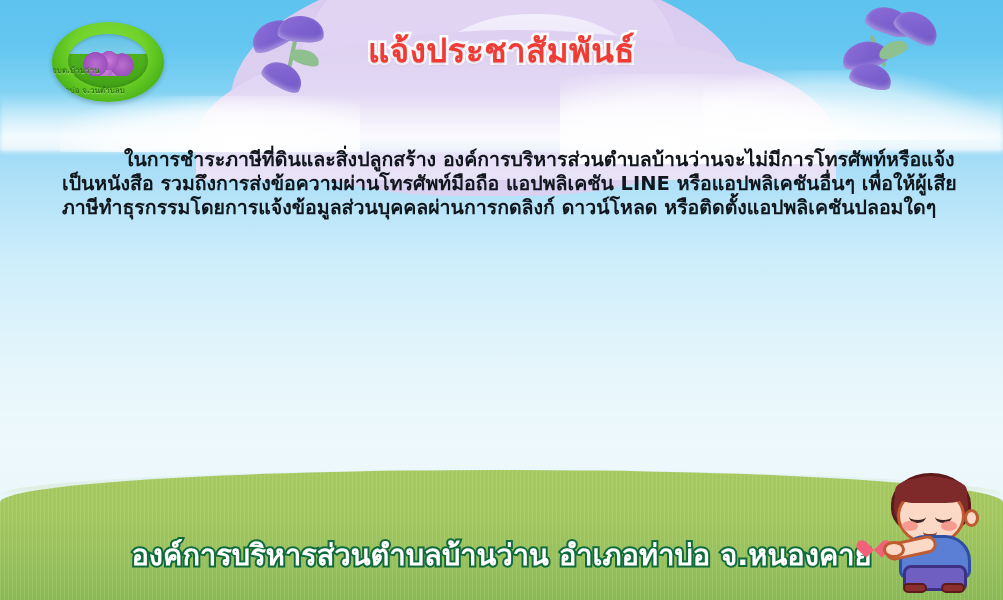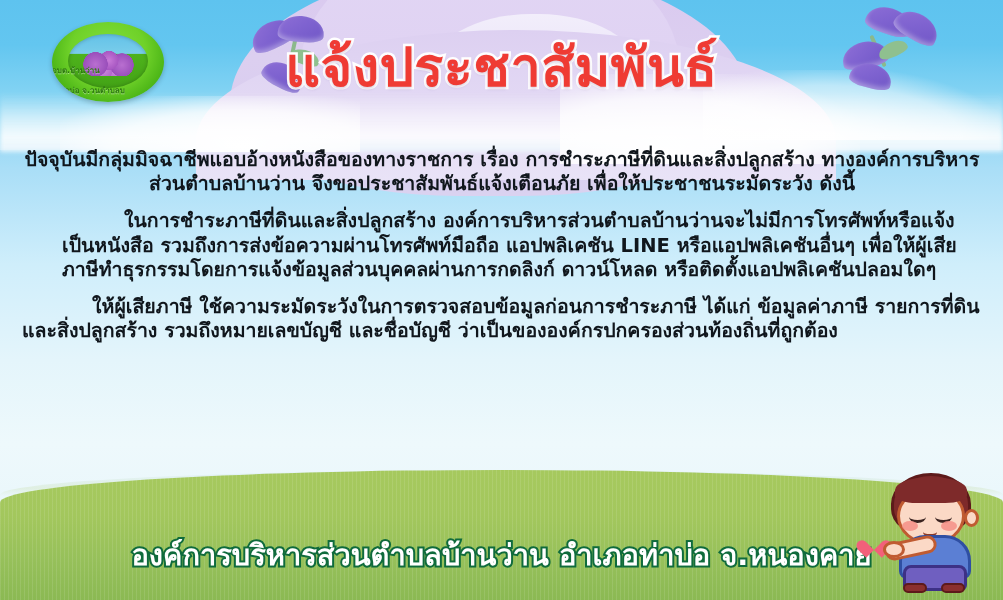--- a/index.html
+++ b/index.html
@@ -95,21 +95,21 @@
     text-shadow:0 1px 0 rgba(255,255,255,.4);
     margin-top:36px;
   }
   .logo-txt-top{top:6px;}
   .logo-txt-bot{bottom:5px;}
 
   
   .headline{
     position:absolute;left:0;top:24px;width:1003px;text-align:center;
     font-family:"DejaVu Sans",sans-serif;
-    font-size:54px;font-weight:bold;letter-spacing:.5px;
+    font-size:33px;font-weight:bold;letter-spacing:.5px;
     color:#ef3b33;
     -webkit-text-stroke:5px #ffffff;
     paint-order:stroke fill;
     text-shadow:0 2px 3px rgba(120,80,140,.25);
   }
   .subline{
     position:absolute;left:0;width:1003px;text-align:center;
     font-family:"DejaVu Sans",sans-serif;
     font-size:27px;font-weight:bold;color:#f0574c;
     -webkit-text-stroke:2px #ffffff;
@@ -248,23 +248,21 @@
   <div class="logo">
     <div class="logo-inner"></div>
     <div class="logo-bush"></div>
     <div class="logo-txt-top">อบต.บ้านว่าน</div>
     <div class="logo-txt-bot">อ.ท่าบ่อ จ.วนตำบลบ</div>
   </div>
 
   <div class="headline">แจ้งประชาสัมพันธ์</div>
 
   <div class="body-wrap">
-    <p class="para center">ปัจจุบันมีกลุ่มมิจฉาชีพแอบอ้างหนังสือของทางราชการ เรื่อง การชำระภาษีที่ดินและสิ่งปลูกสร้าง ทางองค์การบริหารส่วนตำบลบ้านว่าน จึงขอประชาสัมพันธ์แจ้งเตือนภัย เพื่อให้ประชาชนระมัดระวัง ดังนี้</p>
     <p class="para indent">ในการชำระภาษีที่ดินและสิ่งปลูกสร้าง องค์การบริหารส่วนตำบลบ้านว่านจะไม่มีการโทรศัพท์หรือแจ้งเป็นหนังสือ รวมถึงการส่งข้อความผ่านโทรศัพท์มือถือ แอปพลิเคชัน LINE หรือแอปพลิเคชันอื่นๆ เพื่อให้ผู้เสียภาษีทำธุรกรรมโดยการแจ้งข้อมูลส่วนบุคคลผ่านการกดลิงก์ ดาวน์โหลด หรือติดตั้งแอปพลิเคชันปลอมใดๆ</p>
-    <p class="para indent2">ให้ผู้เสียภาษี ใช้ความระมัดระวังในการตรวจสอบข้อมูลก่อนการชำระภาษี ได้แก่ ข้อมูลค่าภาษี รายการที่ดินและสิ่งปลูกสร้าง รวมถึงหมายเลขบัญชี และชื่อบัญชี ว่าเป็นขององค์กรปกครองส่วนท้องถิ่นที่ถูกต้อง</p>
   </div>
 
   <div class="ground-haze"></div>
   <div class="ground"></div>
   <div class="footer">องค์การบริหารส่วนตำบลบ้านว่าน อำเภอท่าบ่อ จ.หนองคาย</div>
 
   <div class="mascot">
     <div class="m-heart"></div>
     <div class="m-hair"></div>
     <div class="m-face"></div>

